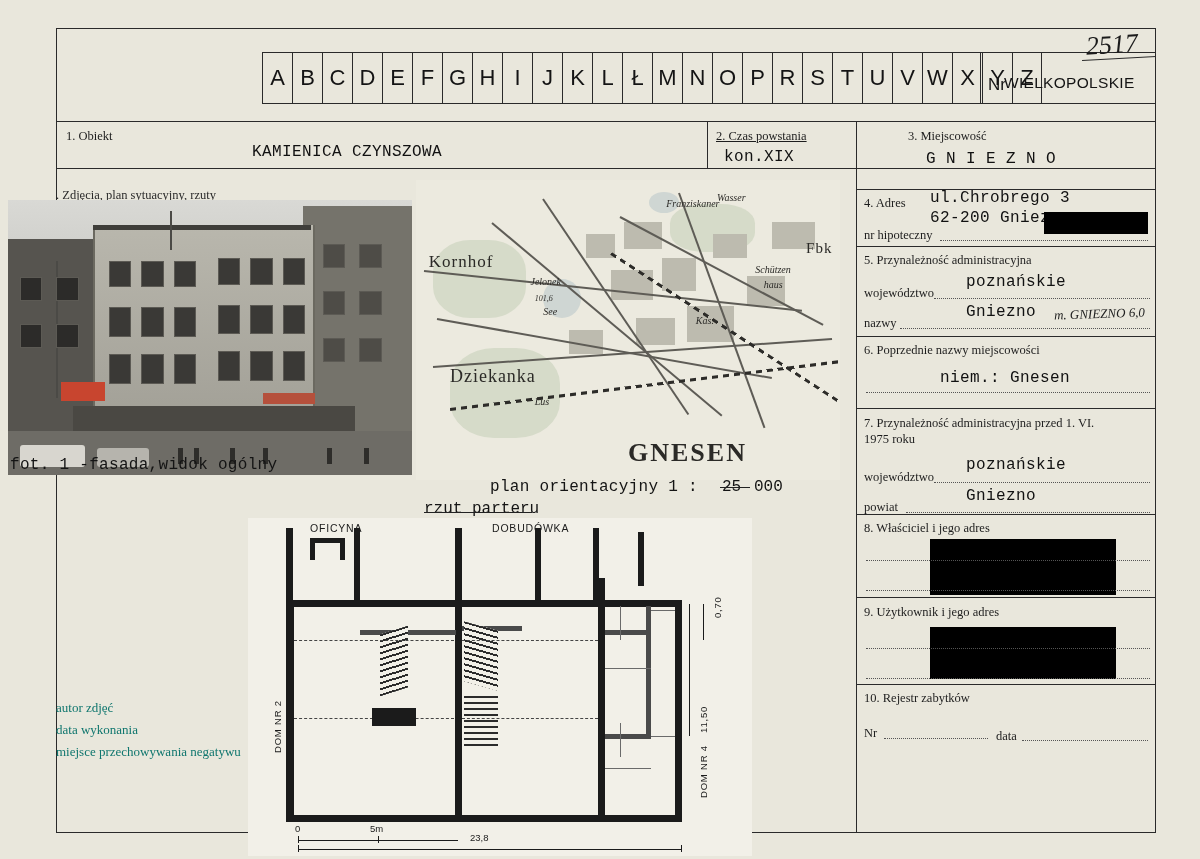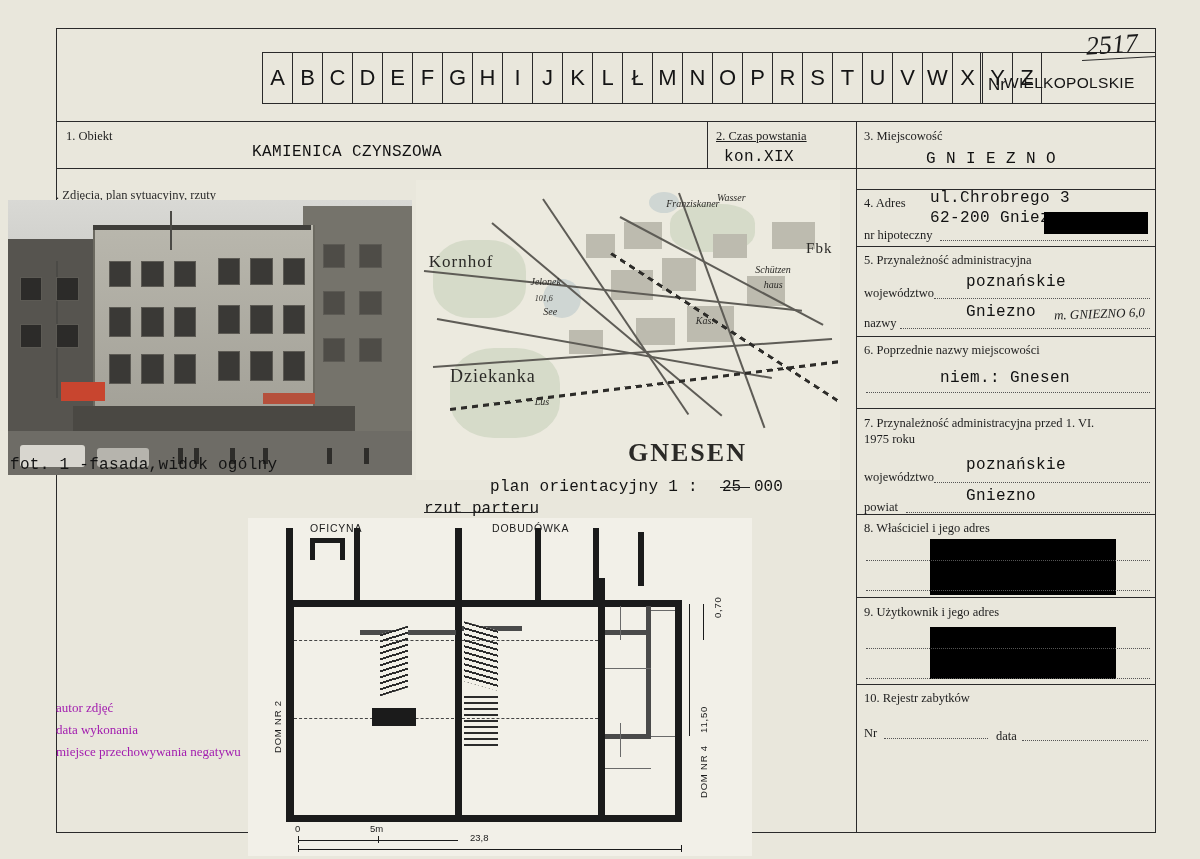--- a/index.html
+++ b/index.html
@@ -337,21 +337,21 @@
     color:#1b1b1b;
   }
   .plan .dimline { position:absolute; background:#1b1b1b; height:1px; }
   .plan .dimtick { position:absolute; background:#1b1b1b; width:1px; height:7px; }
 
   
   .note {
     position:absolute;
     font-family:"Liberation Serif", serif;
     font-size: 13px;
-    color:#a21caf;
+    color:#0f766e;
   }
 </style>
 </head>
 <body>
 
 <div id="card">
 
   <div class="sheet"></div>
 
   <div class="hline" style="left:56px; top:121px; width:1100px;"></div>
@@ -402,21 +402,21 @@
   <div class="voiv-name">WIELKOPOLSKIE</div>
   <div class="cardnum">2517</div>
   <div class="cardnum-underline"></div>
 
   <div class="flabel" style="left:66px; top:129px;">1. Obiekt</div>
   <div class="fvalue mono" style="left:252px; top:143px; font-size:16px;">KAMIENICA CZYNSZOWA</div>
 
   <div class="flabel" style="left:716px; top:129px;text-decoration:underline;">2. Czas powstania</div>
   <div class="fvalue mono" style="left:724px; top:148px; font-size:16px;">kon.XIX</div>
 
-  <div class="flabel" style="left:864px; top:129px;">3. Miejscowość</div>
+  <div class="flabel" style="left:908px; top:129px;">3. Miejscowość</div>
   <div class="fvalue mono" style="left:926px; top:150px; font-size:16px;">G N I E Z N O</div>
 
   <div class="small-cursive" style="left:56px; top:188px; font-style:normal;">. Zdjęcia, plan sytuacyjny, rzuty</div>
 
   <div class="photo">
     <div class="sky"></div>
     <div class="bldg-right"></div>
     <div class="bldg-left"></div>
     <div class="bldg-main"></div>
     <div class="roofline"></div>

